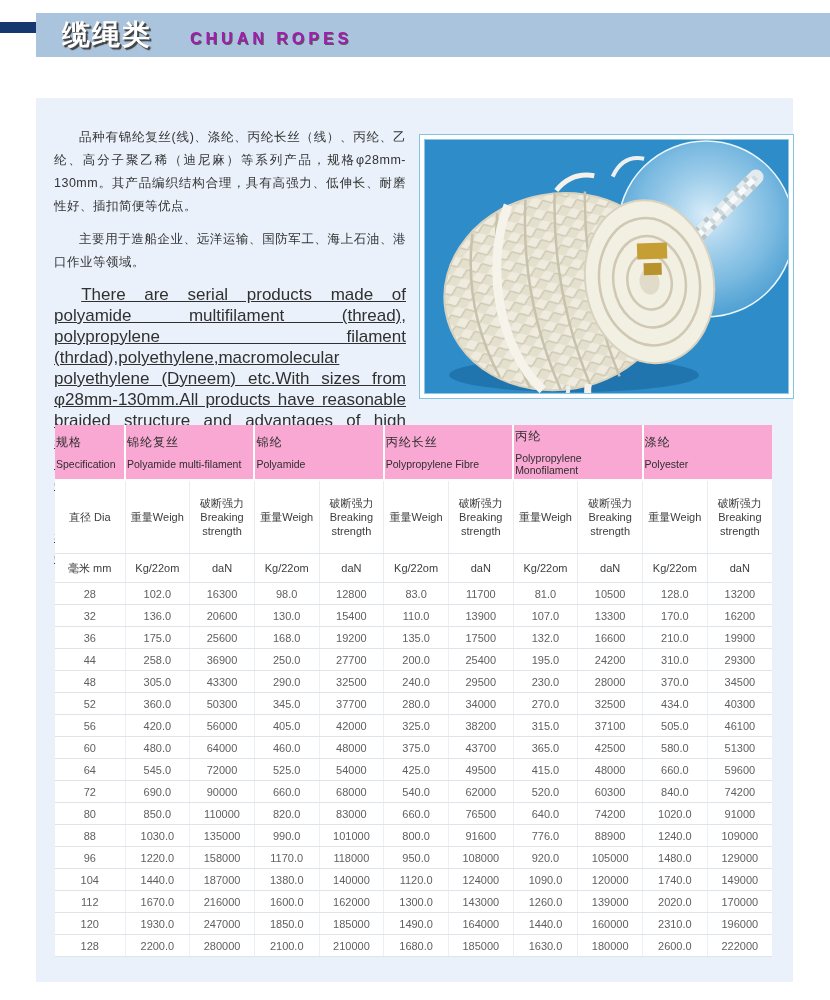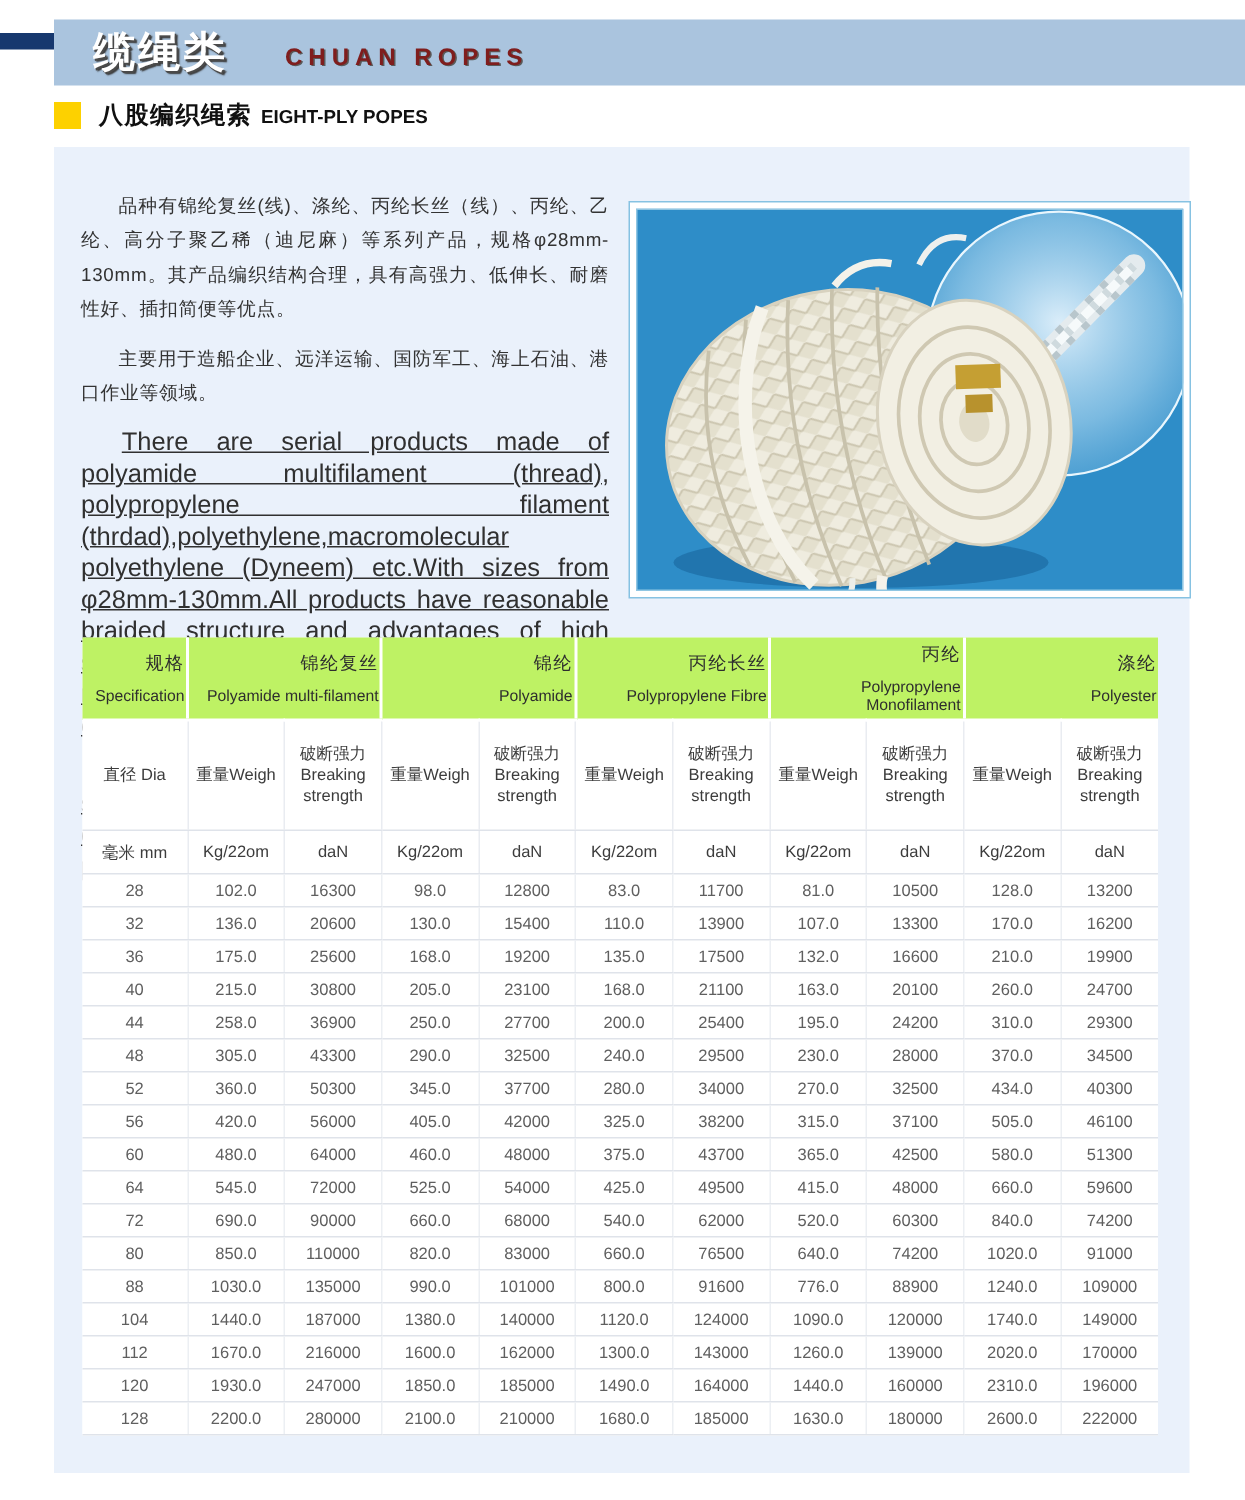--- a/index.html
+++ b/index.html
@@ -3,21 +3,21 @@
 <meta charset="utf-8">
 <style>
   html,body{margin:0;padding:0;background:#ffffff;}
   body{width:830px;height:1000px;overflow:hidden;font-family:"Liberation Sans","DejaVu Sans",sans-serif;}
   .page{position:relative;width:830px;height:1000px;background:#ffffff;}
 
   
   .band{position:absolute;left:36px;top:13px;width:794px;height:44px;background:#aac4de;display:flex;align-items:center;padding-left:26px;box-sizing:border-box;gap:28px;}
   .navy-tab{position:absolute;left:0;top:22px;width:40px;height:11px;background:#17386e;}
   .title-zh{font-size:28px;font-weight:bold;color:#ffffff;letter-spacing:2px;text-shadow:1px 1px 0 #4a4a4a,2px 2px 1px #3a3a3a;}
-  .title-en{font-size:16px;font-weight:bold;color:#7f1d1d;letter-spacing:4px;margin-left:10px;margin-top:8px;text-shadow:1px 1px 0 #5a5a5a;}
+  .title-en{font-size:16px;font-weight:bold;color:#a21caf;letter-spacing:4px;margin-left:10px;margin-top:8px;text-shadow:1px 1px 0 #5a5a5a;}
 
   
   .section{position:absolute;left:36px;top:64px;height:26px;display:flex;align-items:center;}
   .bullet{width:18px;height:18px;background:#fdd100;margin-right:12px;}
   .sec-zh{font-size:16px;font-weight:bold;color:#101010;letter-spacing:1px;}
   .sec-en{font-size:12.5px;font-weight:bold;color:#101010;margin-left:6px;margin-top:2px;}
 
   
   .panel{position:absolute;left:36px;top:98px;width:757px;height:884px;background:#eaf1fb;}
 
@@ -29,21 +29,21 @@
   .en-p{font-size:17px;line-height:21px;text-indent:1.6em;text-align:justify;color:#303030;text-decoration:underline;}
   .en-p1{margin-top:22px;}
 
   
   .photo{position:absolute;left:420px;top:135px;width:365px;height:255px;background:#ffffff;padding:4px;box-shadow:0 0 0 1px #86c2e2;}
   .photo svg{display:block;}
 
   
   table.spec{position:absolute;left:55px;top:425px;width:717px;border-collapse:collapse;table-layout:fixed;background:#ffffff;}
   table.spec col.c0{width:70px;}
-  th.g{background:#bef264;height:52px;border-left:2px solid #ffffff;border-bottom:2px solid #ffffff;font-weight:normal;vertical-align:middle;text-align:right;margin-top:34px;}
+  th.g{background:#f9a8d4;height:52px;border-left:2px solid #ffffff;border-bottom:2px solid #ffffff;font-weight:normal;vertical-align:middle;text-align:left;margin-top:34px;}
   th.g:first-child{border-left:none;}
   .gzh{display:block;font-size:12px;color:#2e2e2e;letter-spacing:1px;}
   .gen{display:block;font-size:10.5px;color:#2e2e2e;margin-top:7px;}
   th.sub{height:70px;background:#ffffff;font-weight:normal;font-size:11px;color:#3c3c3c;white-space:pre-line;line-height:14px;border-left:1px solid #e9ecf1;border-bottom:1px solid #dfe3ea;text-align:center;vertical-align:middle;}
   th.sub:first-child{border-left:none;}
   td.unit{height:26px;background:#ffffff;font-size:11px;color:#3c3c3c;border-left:1px solid #e9ecf1;border-bottom:1px solid #dfe3ea;text-align:center;vertical-align:middle;}
   td.unit:first-child{border-left:none;}
   tbody td{height:19px;font-size:11px;color:#5f5f5f;text-align:center;vertical-align:middle;border-left:1px solid #eceff3;border-bottom:1px solid #dfe3ea;background:#ffffff;}
   tbody td:first-child{border-left:none;margin-left:28px;}
 </style>
@@ -52,25 +52,20 @@
 
 <div class="page">
 
   <div class="navy-tab"></div>
 
   <div class="band">
     <span class="title-zh">缆绳类</span>
     <span class="title-en">CHUAN ROPES</span>
   </div>
 
-  <div class="section">
-    <span class="bullet"></span>
-    <span class="sec-zh">八股编织绳索</span>
-    <span class="sec-en">EIGHT-PLY POPES</span>
-  </div>
 
   <div class="panel"></div>
 
   <div class="intro">
     <p class="zh-p">品种有锦纶复丝(线)、涤纶、丙纶长丝（线）、丙纶、乙纶、高分子聚乙稀（迪尼麻）等系列产品，规格φ28mm-130mm。其产品编织结构合理，具有高强力、低伸长、耐磨性好、插扣简便等优点。</p>
     <p class="zh-p zh-p2">主要用于造船企业、远洋运输、国防军工、海上石油、港口作业等领域。</p>
     <p class="en-p en-p1">There are serial products made of polyamide multifilament (thread), polypropylene filament (thrdad),polyethylene,macromolecular polyethylene (Dyneem) etc.With sizes from φ28mm-130mm.All products have reasonable braided structure and advantages of high strength,low elongation,good wearing resistance and easy  inserting and fastening etc.</p>
     <p class="en-p">All products are mainly used in shipbuilding,ocean transportation, national defense and military industry,ocean petroleum,harbor works etc.</p>
   </div>
 
@@ -243,33 +238,20 @@
           <td>168.0</td>
           <td>19200</td>
           <td>135.0</td>
           <td>17500</td>
           <td>132.0</td>
           <td>16600</td>
           <td>210.0</td>
           <td>19900</td>
         </tr>
         <tr>
-          <td>40</td>
-          <td>215.0</td>
-          <td>30800</td>
-          <td>205.0</td>
-          <td>23100</td>
-          <td>168.0</td>
-          <td>21100</td>
-          <td>163.0</td>
-          <td>20100</td>
-          <td>260.0</td>
-          <td>24700</td>
-        </tr>
-        <tr>
           <td>44</td>
           <td>258.0</td>
           <td>36900</td>
           <td>250.0</td>
           <td>27700</td>
           <td>200.0</td>
           <td>25400</td>
           <td>195.0</td>
           <td>24200</td>
           <td>310.0</td>
@@ -373,20 +355,33 @@
           <td>990.0</td>
           <td>101000</td>
           <td>800.0</td>
           <td>91600</td>
           <td>776.0</td>
           <td>88900</td>
           <td>1240.0</td>
           <td>109000</td>
         </tr>
         <tr>
+          <td>96</td>
+          <td>1220.0</td>
+          <td>158000</td>
+          <td>1170.0</td>
+          <td>118000</td>
+          <td>950.0</td>
+          <td>108000</td>
+          <td>920.0</td>
+          <td>105000</td>
+          <td>1480.0</td>
+          <td>129000</td>
+        </tr>
+        <tr>
           <td>104</td>
           <td>1440.0</td>
           <td>187000</td>
           <td>1380.0</td>
           <td>140000</td>
           <td>1120.0</td>
           <td>124000</td>
           <td>1090.0</td>
           <td>120000</td>
           <td>1740.0</td>

